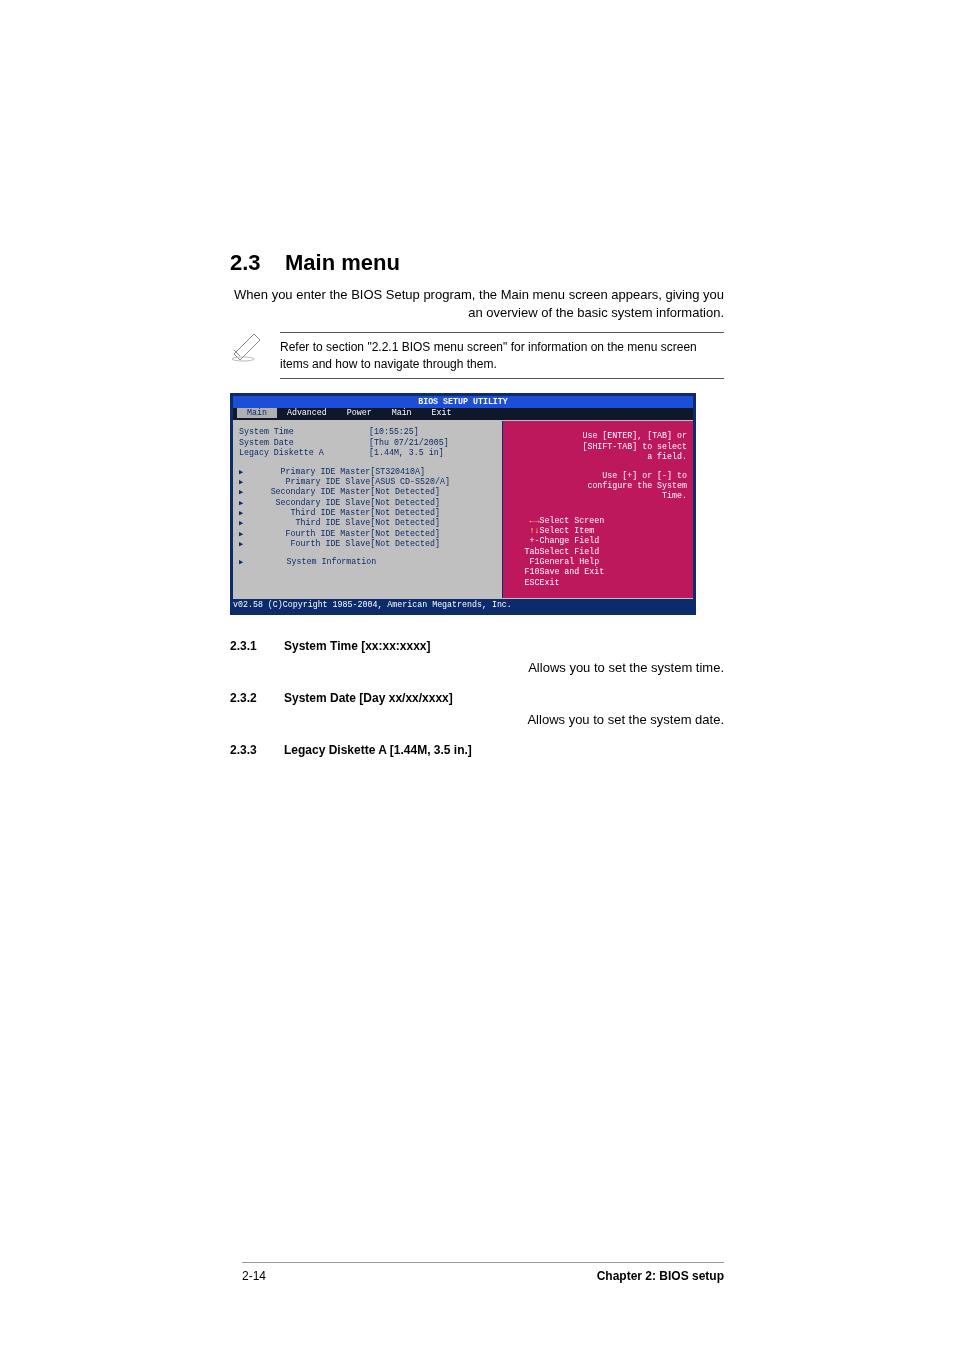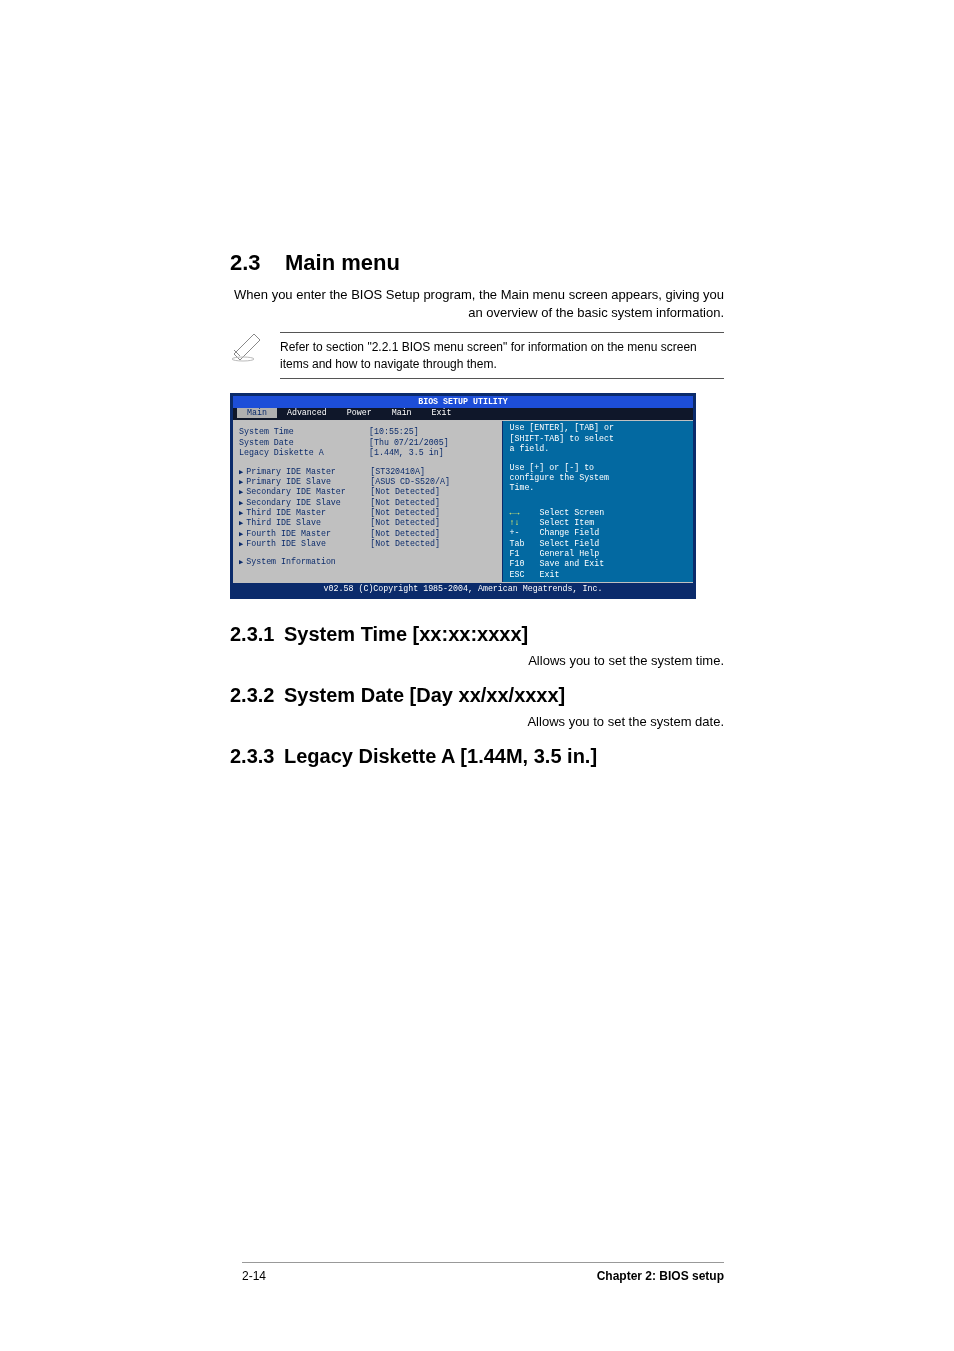--- a/index.html
+++ b/index.html
@@ -87,35 +87,37 @@
   }
   .bios-left {
     background: #c0c0c0;
     color: #0b2b6b;
     padding: 6px 6px;
     flex: 1.45;
     min-width: 0;
     border-right: 1px solid #0b2b6b;
   }
   .bios-right {
-    background: #0369a1;
-    color: #fff;
-    padding: 2px 6px;
+    background: #be185d;
+    color: #fff;
+    padding: 10px 6px;
     flex: 1;
+    text-align: right;
   }
   .bios-row {
     display: flex;
     white-space: nowrap;
   }
   .bios-label {
     color: #0b2b6b;
     min-width: 130px;
   }
   .bios-label.sub {
     color: #0b2b6b;
+    text-align: right;
   }
   .bios-value {
     color: #0b2b6b;
   }
   .bios-nav-item {
     display: flex;
     align-items: baseline;
   }
   .tri {
     color: #0b2b6b;
@@ -133,28 +135,28 @@
     min-width: 30px;
   }
   .bios-help-desc {
     color: #fff;
   }
   .bios-help-arrows {
     color: #ffff66;
     min-width: 30px;
   }
   .bios-footer {
-    text-align: center;
+    text-align: left;
     color: #fff;
     background: #0b2b6b;
     padding: 1px 0;
   }
 
   h2.sub-section {
-    font-size: 20px;
+    font-size: 12px;
     font-weight: bold;
     margin: 14px 0 6px 0;
   }
   .sub-number {
     display: inline-block;
     width: 54px;
   }
 
   .page-footer {
     position: absolute;

